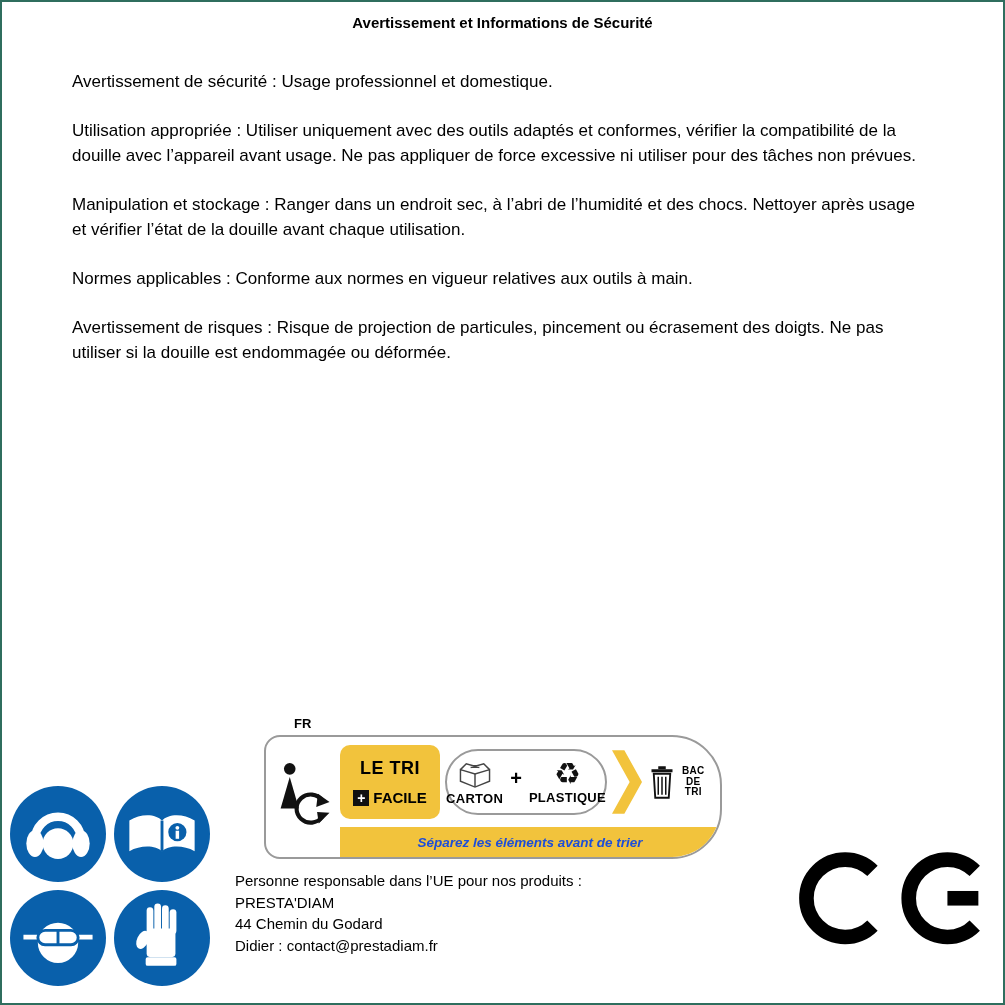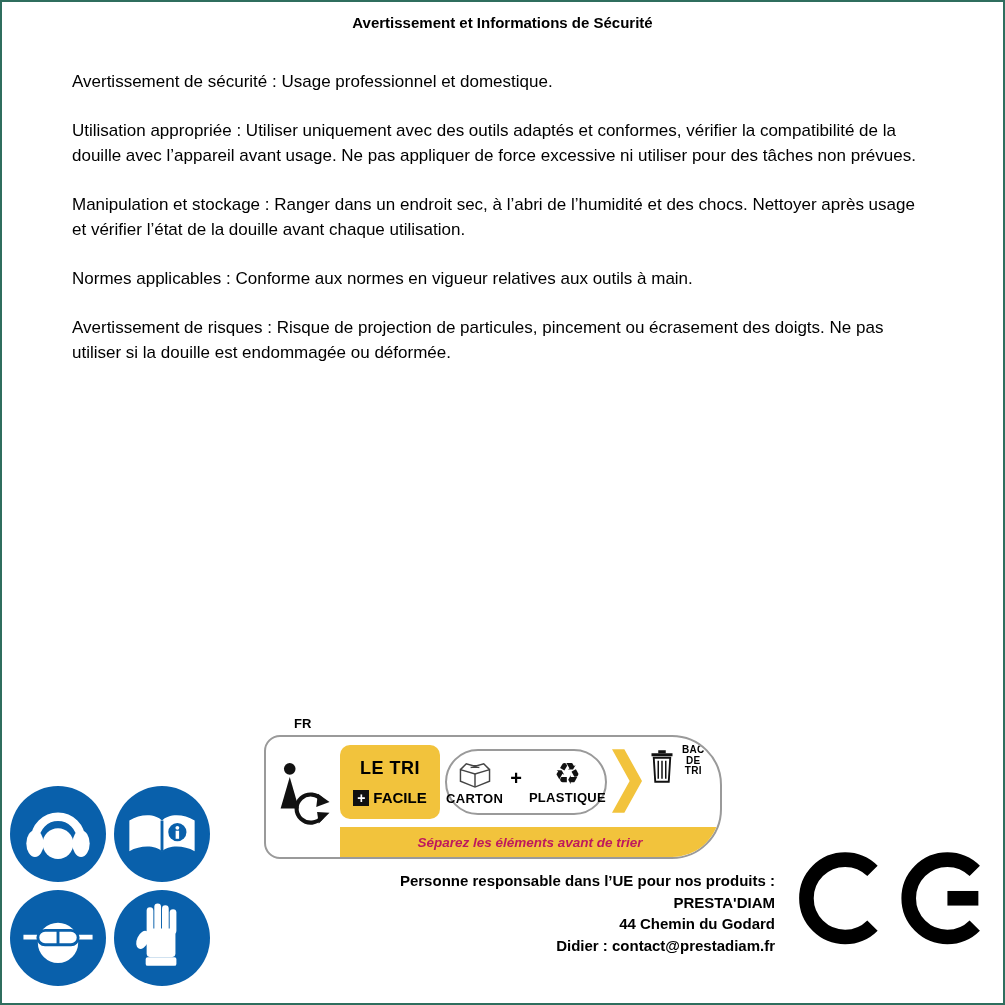--- a/index.html
+++ b/index.html
@@ -78,38 +78,38 @@
     flex:0 0 auto;width:162px;height:66px;
     border:2px solid #9a9a9a;border-radius:40px;background:#fff;
     box-sizing:border-box;
     display:flex;align-items:center;justify-content:center;gap:7px;
   }
   .mat-col{display:flex;flex-direction:column;align-items:center;gap:1px;}
   .mat-label{font-size:13px;font-weight:bold;letter-spacing:.3px;}
   .mat-plus{font-size:20px;font-weight:bold;margin-top:-8px;}
   .recycle-glyph{font-family:"DejaVu Sans", sans-serif;font-size:30px;line-height:30px;color:#111;}
   .bin-sign{
-    flex:1;display:flex;align-items:flex-start;gap:5px;height:74px;
+    flex:1;display:flex;align-items:center;gap:5px;height:74px;
   }
   .bin-sign .chev{width:30px;height:72px;flex:0 0 auto;}
   .bin-sign .bin{width:30px;height:42px;flex:0 0 auto;}
   .bin-text{
     display:flex;flex-direction:column;align-items:center;
     font-size:10px;font-weight:800;line-height:10.5px;letter-spacing:.3px;
   }
   .strip{
     height:30px;background:#f2c33c;
     display:flex;align-items:center;justify-content:center;
-    font-size:13.5px;font-weight:bold;font-style:italic;color:#be185d;
+    font-size:13.5px;font-weight:bold;font-style:italic;color:#1d4ed8;
   }
 
   
   .address{
     position:absolute;left:233px;top:868px;width:540px;
-    text-align:right;font-size:15px;font-weight:bold;line-height:21.5px;
+    text-align:left;font-size:15px;font-weight:normal;line-height:21.5px;
   }
 
   
   .ce{position:absolute;left:795px;top:849px;width:202px;}
   .ce svg{width:202px;height:auto;display:block;}
 </style>
 </head>
 <body>
 
 <div class="page">

